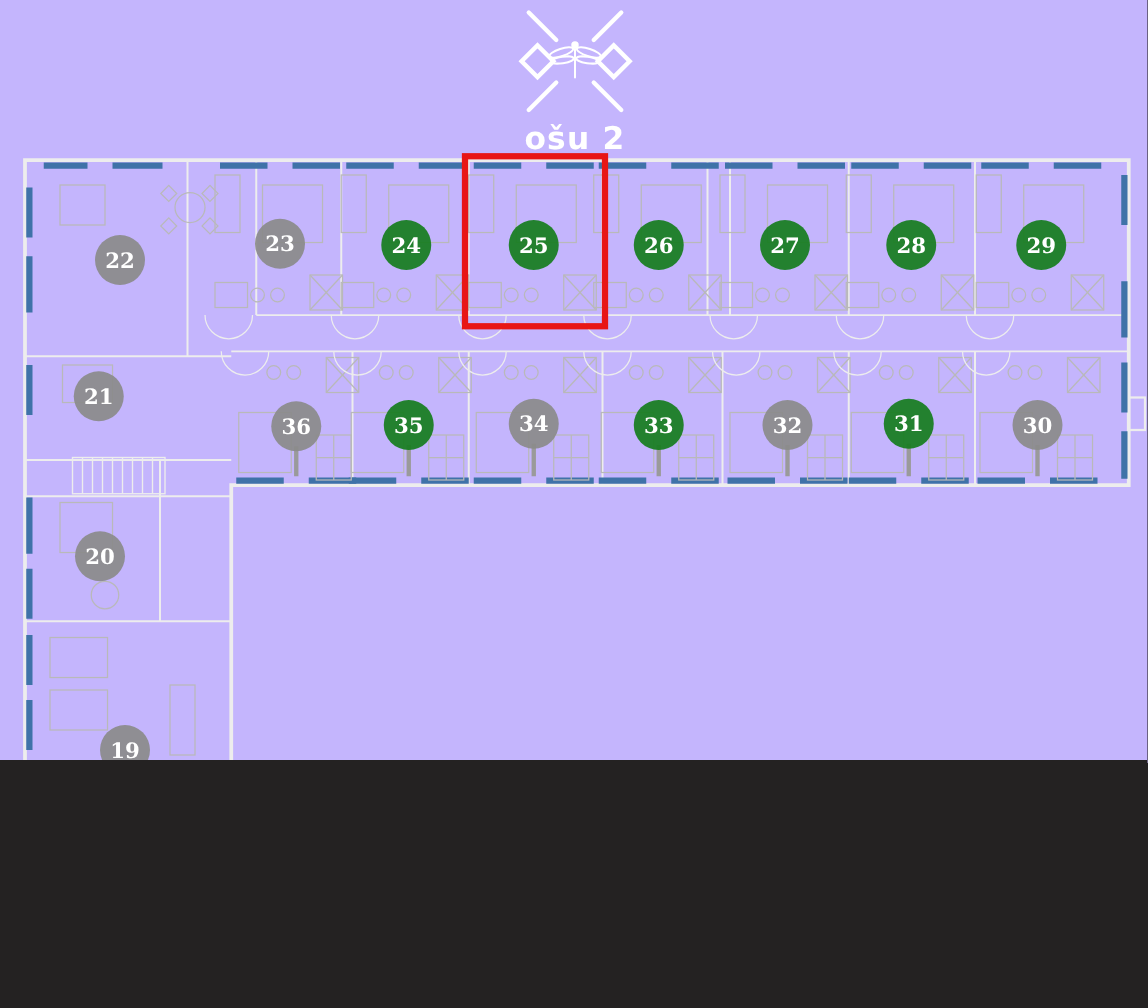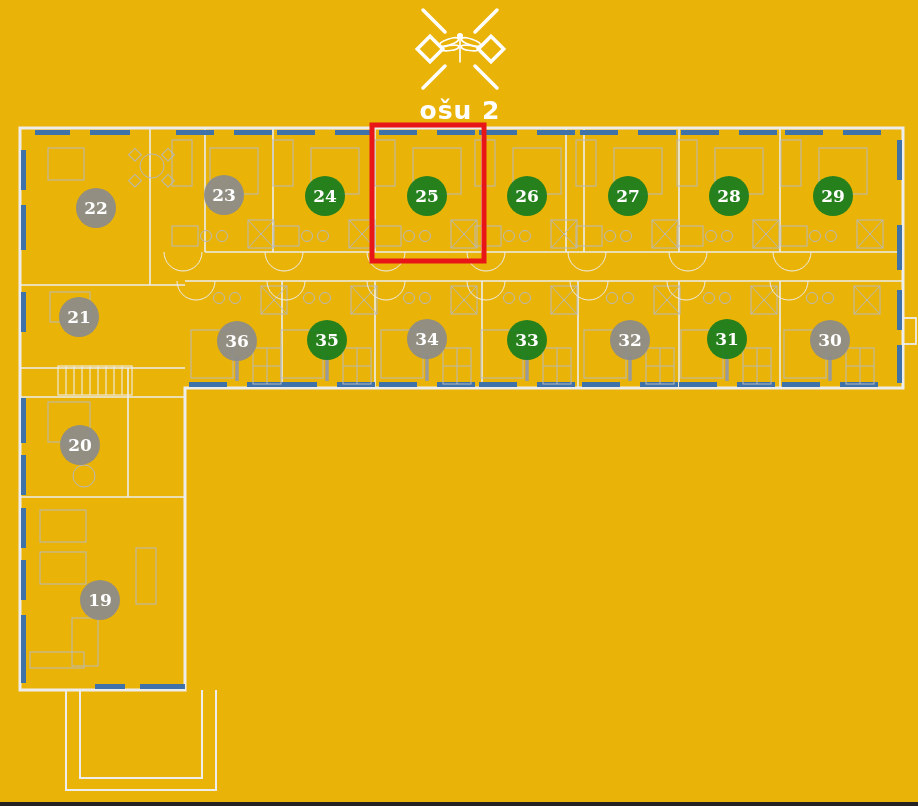--- a/index.html
+++ b/index.html
@@ -1,16 +1,16 @@
 <!DOCTYPE html>
 <html><head>
 <meta charset="utf-8">
 <style>
   html,body{margin:0;padding:0;background:#242222;}
-  #stage{position:relative;width:918px;height:802px;background:#eab308;overflow:hidden;
+  #stage{position:relative;width:918px;height:608px;background:#c4b5fd;overflow:hidden;
          font-family:"DejaVu Sans","Liberation Sans",sans-serif;}
   svg text.marker-num{font-family:"DejaVu Serif","Liberation Serif",serif;font-weight:bold;}
   svg text.floor-title{font-family:"DejaVu Sans","Liberation Sans",sans-serif;font-weight:bold;letter-spacing:1px;}
 </style>
 </head>
 <body>
 
 <div id="stage">
 <svg id="plan" width="918" height="806" viewBox="0 0 918 806">
 

